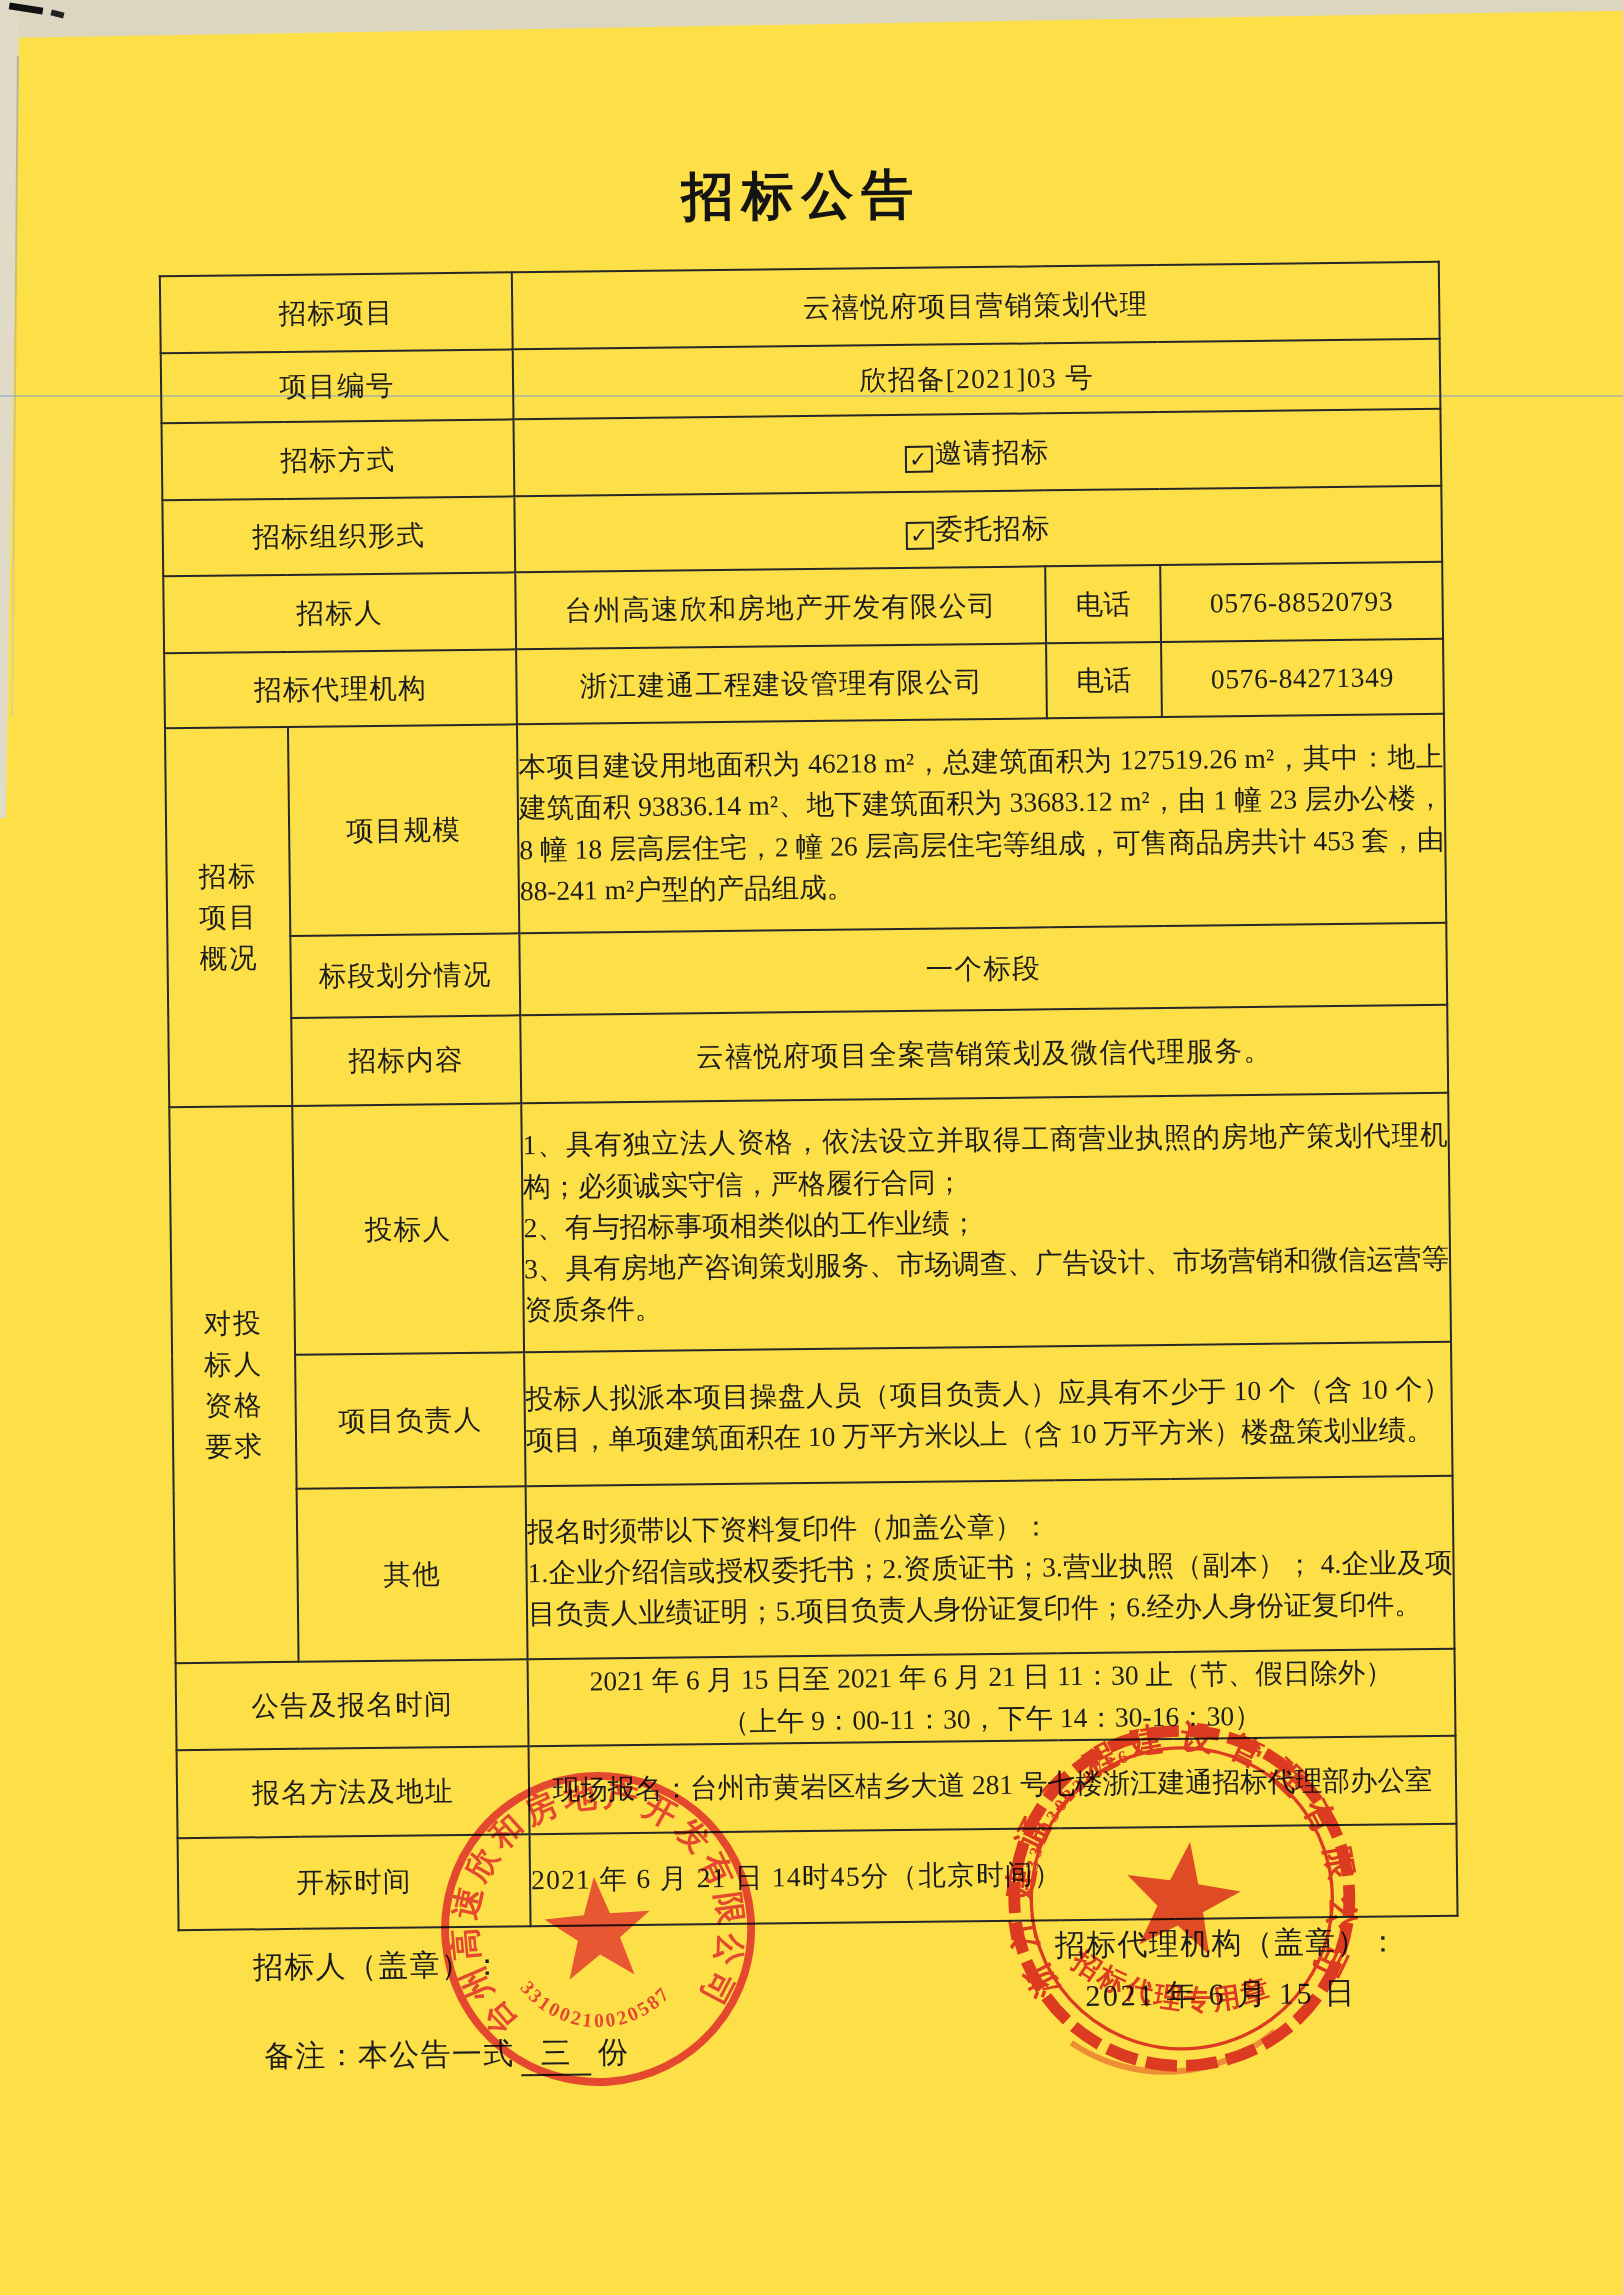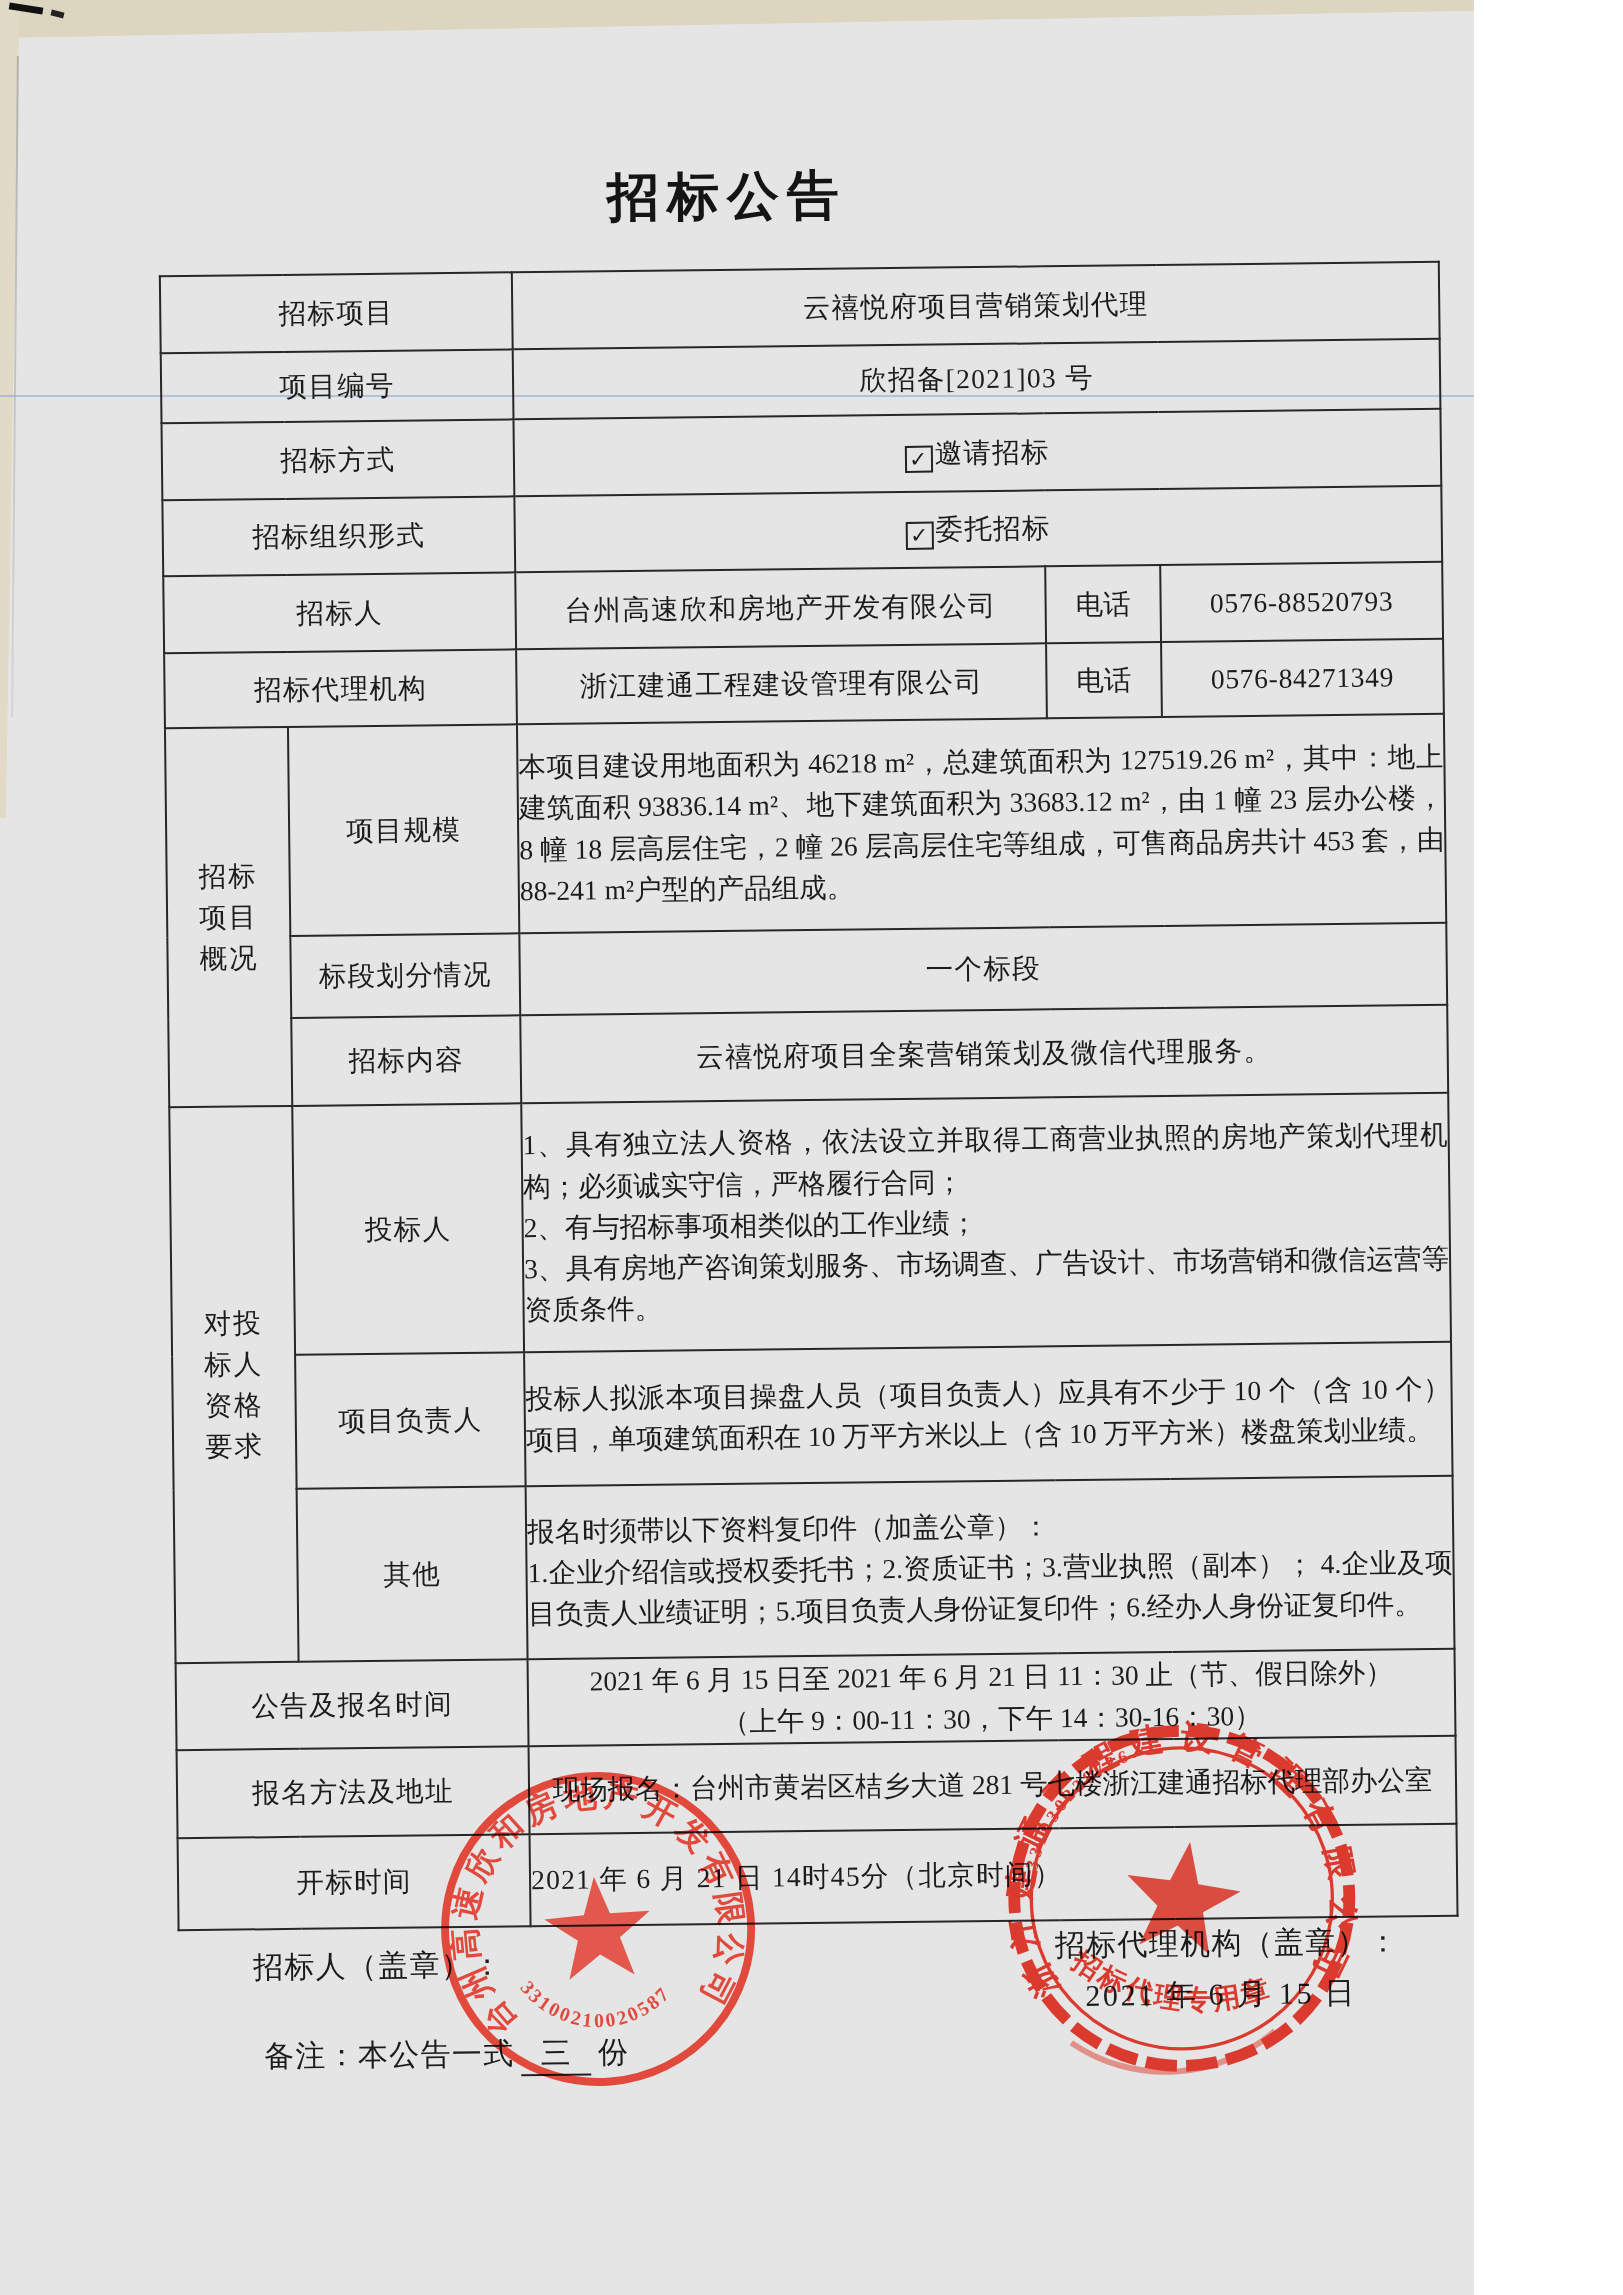--- a/index.html
+++ b/index.html
@@ -1,19 +1,19 @@
 <!DOCTYPE html>
 <html style="font-size:10.5px"><head>
 <meta charset="utf-8">
 <title>招标公告</title>
 <style>
   html,body{margin:0;padding:0;}
   .page{
-    position:relative;width:1474px;height:2295px;overflow:hidden;
-    background:#e5e5e5;
+    position:relative;width:1623px;height:2295px;overflow:hidden;
+    background:#fde047;
     font-family:"Liberation Serif","DejaVu Serif",serif;
     color:#1c1c1c;
   }
   
   .scan-top{position:absolute;left:0;top:0;width:100%;height:38px;background:#dcd5c0;
     clip-path:polygon(0 0,100% 0,100% 28%,0 100%);}
   .scan-left{position:absolute;left:0;top:0;width:19.6px;height:818px;background:#e0dac7;
     clip-path:polygon(0 0,100% 0,30% 100%,0 100%);}
   .mark-a{position:absolute;left:9.2px;top:5.2px;width:34px;height:7.2px;background:#111;transform:rotate(9deg);}
   .mark-b{position:absolute;left:51px;top:10.5px;width:13px;height:5.9px;background:#222;transform:rotate(14deg);}

